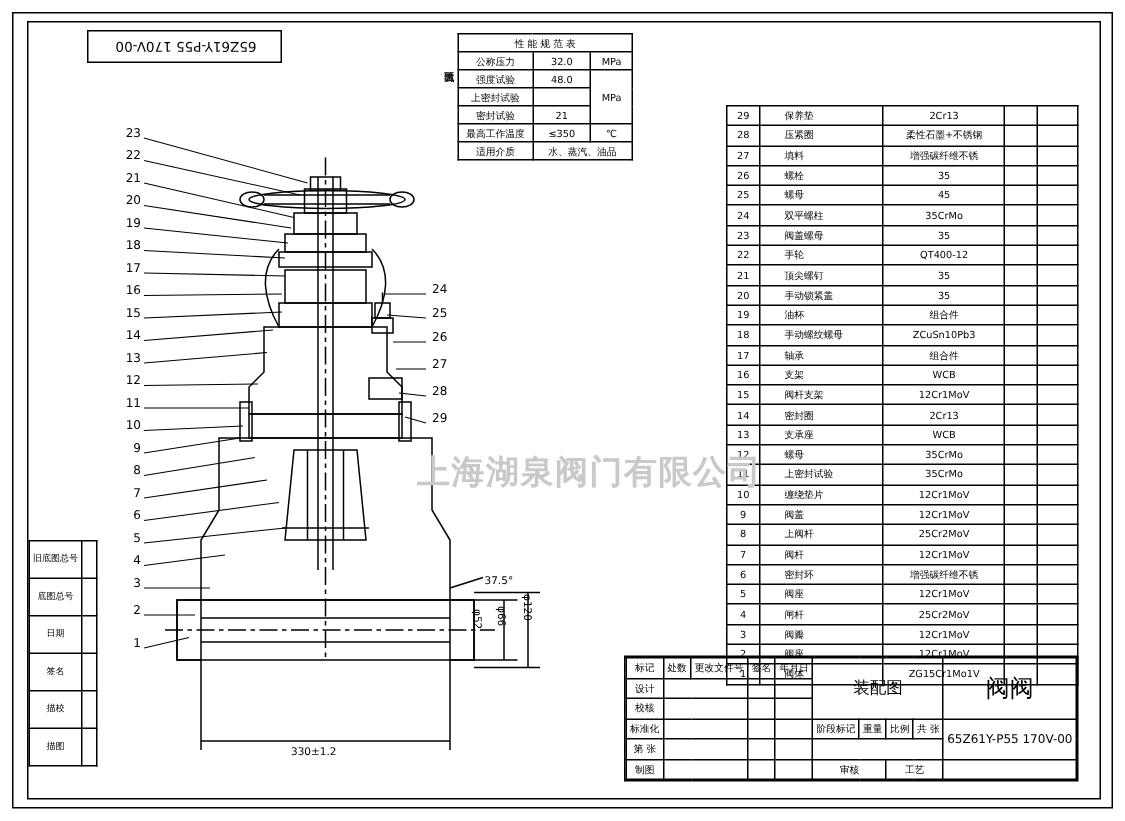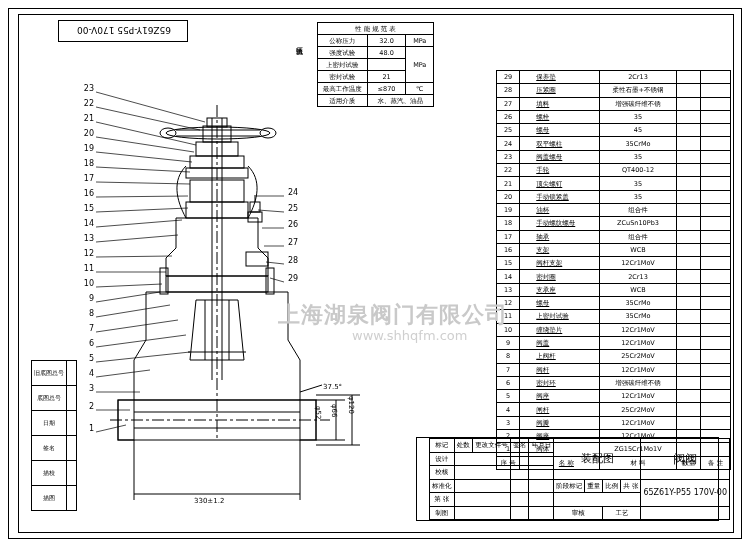--- a/index.html
+++ b/index.html
@@ -2,36 +2,36 @@
 <html><head>
 <meta charset="utf-8">
 <style>
   html,body{margin:0;padding:0;background:#ffffff;}
   body{width:750px;height:547px;overflow:hidden;font-family:"DejaVu Sans","Liberation Sans",sans-serif;color:#000;}
   #sheet{position:relative;width:750px;height:547px;box-sizing:border-box;}
   .frame-outer{position:absolute;left:8px;top:8px;width:734px;height:531px;border:1.5px solid #000;box-sizing:border-box;}
   .frame-inner{position:absolute;left:18px;top:14px;width:716px;height:519px;border:1px solid #000;box-sizing:border-box;}
   .lbl{position:absolute;font-size:7px;line-height:8px;white-space:nowrap;}
   .num{position:absolute;font-size:8px;line-height:9px;white-space:nowrap;text-align:right;}
-  table{border-collapse:collapse;margin-left:12px;}
+  table{border-collapse:collapse;}
   td{border:1px solid #000;font-size:6.5px;line-height:8px;padding:0 2px;text-align:center;white-space:nowrap;}
 
   
   #codebox{position:absolute;left:58px;top:20px;width:130px;height:22px;border:1px solid #000;box-sizing:border-box;}
   #codebox span{position:absolute;left:5px;top:4px;font-size:9px;transform:scaleY(-1) scaleX(-1);display:block;width:120px;text-align:center;}
 
   
   #perf{position:absolute;left:305px;top:22px;width:117px;}
   #perf td{height:11px;}
 
   
   #parts{position:absolute;left:484px;top:70px;width:235px;}
   #parts td{height:12.3px;}
   #parts td.c1{width:20px;}
-  #parts td.c2{width:72px;text-align:left;padding-left:16px;text-decoration:underline;}
+  #parts td.c2{width:72px;text-align:left;padding-left:16px;}
   #parts td.c3{width:85px;}
   #parts td.c4{width:22px;}
   #parts td.c5{width:30px;}
 
   
   #titleblk{position:absolute;left:416px;top:437px;width:303px;height:84px;border:1px solid #000;box-sizing:border-box;}
   #titleblk td{height:10px;}
 
   
   #leftblk{position:absolute;left:19px;top:360px;width:46px;height:150px;}
@@ -73,21 +73,21 @@
     <tr>
           <td>上密封试验</td>
         <td></td>
         </tr>
     <tr>
           <td>密封试验</td>
         <td>21</td>
         </tr>
     <tr>
           <td>最高工作温度</td>
-        <td>≤870</td>
+        <td>≤350</td>
         <td>℃</td>
         </tr>
     <tr>
           <td>适用介质</td>
         <td colspan="2">水、蒸汽、油品</td>
         </tr>
   </tbody>
     </table>
 
   <div class="lbl vert" style="left:295px;top:42px;height:40px;">试验压力</div>
@@ -289,27 +289,20 @@
           <td class="c3">12Cr1MoV</td>
           <td class="c4"></td>
           <td class="c5"></td>
         </tr>
         <tr>
           <td class="c1">1</td>
           <td class="c2">阀体</td>
           <td class="c3">ZG15Cr1Mo1V</td>
           <td class="c4"></td>
           <td class="c5"></td>
-        </tr>
-        <tr>
-          <td class="c1">序 号</td>
-          <td class="c2" style="text-align:center">名  称</td>
-          <td class="c3">材  料</td>
-          <td class="c4">数量</td>
-          <td class="c5">备 注</td>
         </tr>
       </tbody>
   </table>
 
   <table id="leftblk">
     <tbody>
         <tr>
           <td>旧底图总号</td>
           <td rowspan="1"></td>
         </tr>
@@ -469,33 +462,32 @@
       <div class="num" style="left: 288px; top: 274px; width: 18px; text-align: left;">29</div>
     </div>
 
   <div class="dim" style="left:194px;top:497px;">330±1.2</div>
   <div class="dim" style="left:323px;top:383px;">37.5°</div>
   <div class="dim vert" style="left:330px;top:404px;height:36px;">φ66</div>
   <div class="dim vert" style="left:347px;top:396px;height:44px;">φ120</div>
   <div class="dim vert" style="left:314px;top:406px;height:30px;">φ52</div>
 
   <div class="watermark">上海湖泉阀门有限公司</div>
-  <div class="wm2">www.shhqfm.com</div>
 
   <div id="titleblk">
     <table style="width:100%;height:100%;">
       <tbody>
           <tr>
         <td style="width:22px">标记</td>
         <td style="width:22px">处数</td>
         <td style="width:40px">更改文件号</td>
         <td style="width:24px">签名</td>
         <td style="width:28px">年月日</td>
         <td rowspan="3" colspan="4" style="font-size:11px">装配图</td>
-        <td rowspan="3" colspan="3" style="font-size:12px">阀阀</td>
+        <td rowspan="3" colspan="3" style="font-size:16px">阀阀</td>
       </tr>
       <tr>
         <td>设计</td>
         <td colspan="2"></td>
             <td></td>
             <td></td>
       </tr>
       <tr>
         <td>校核</td>
         <td colspan="2"></td>

